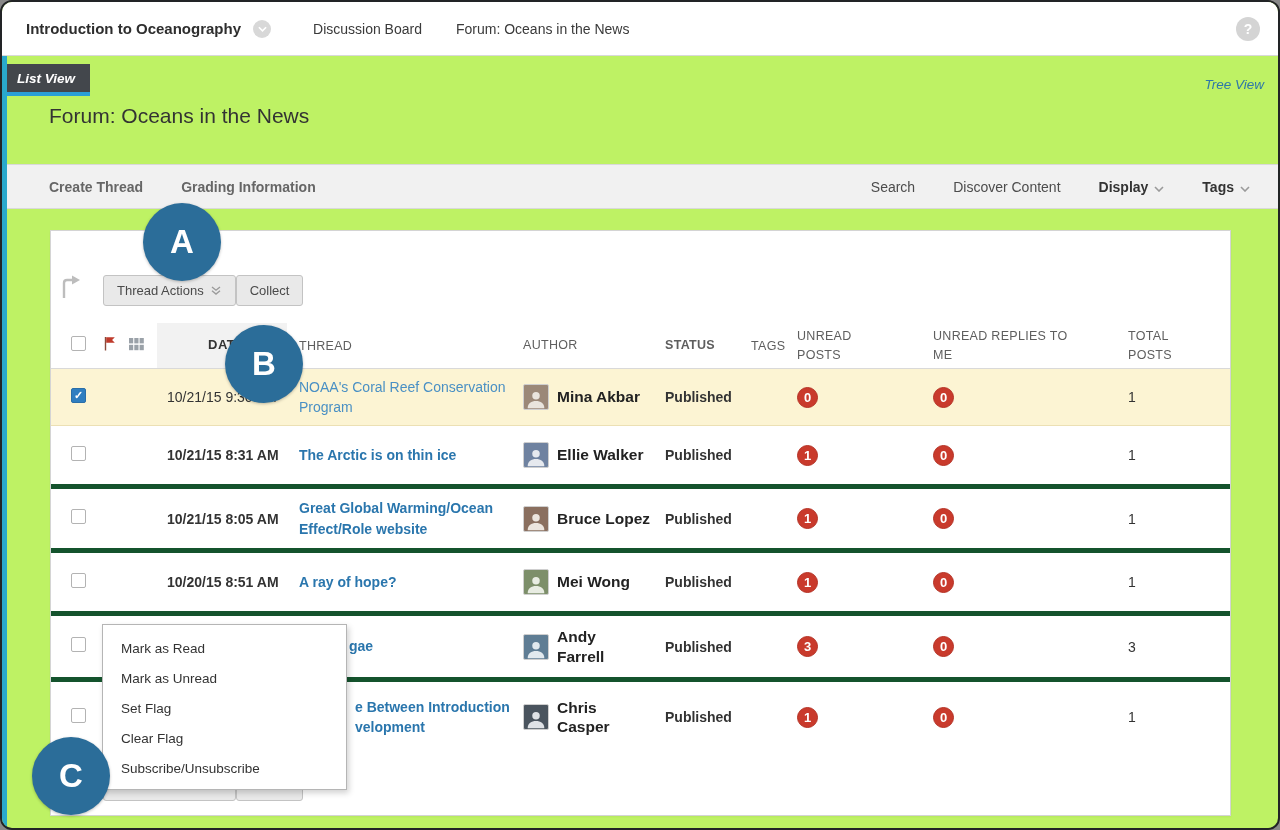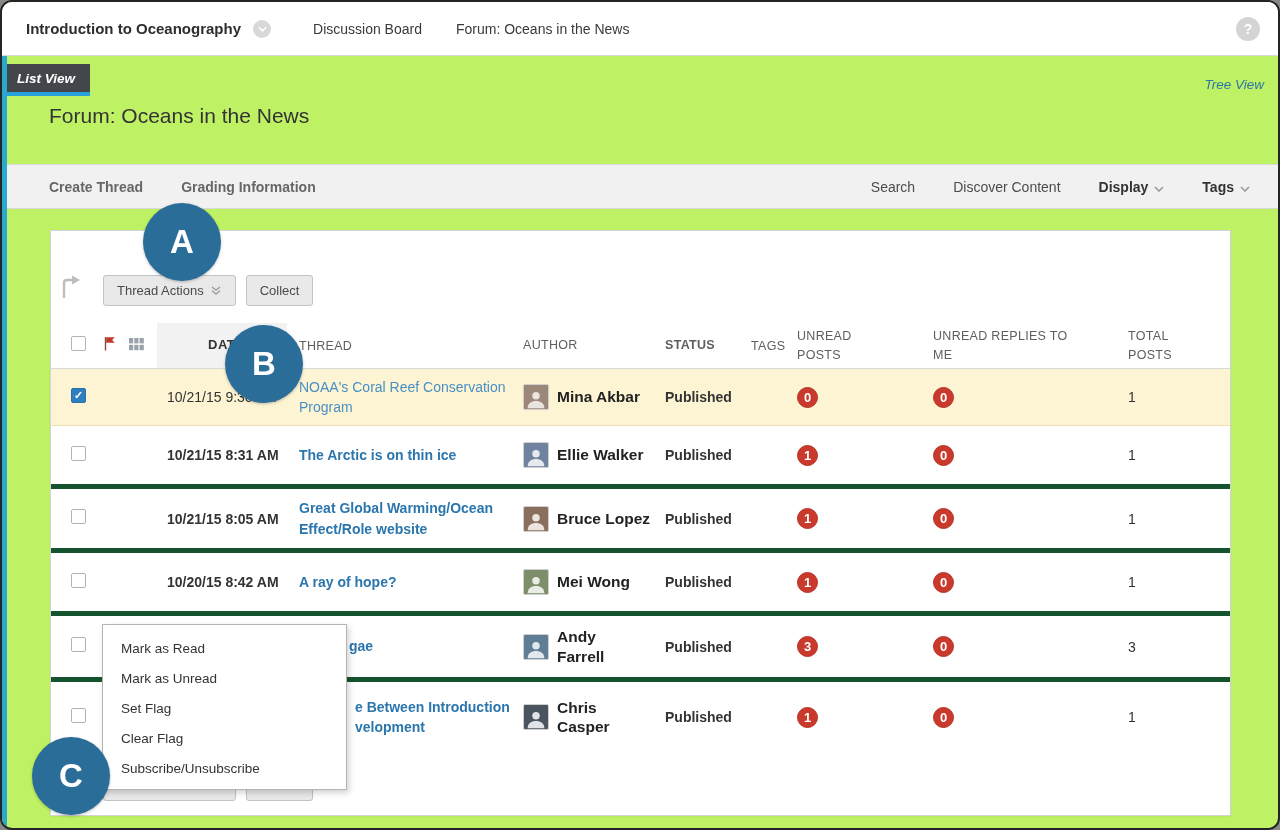--- a/index.html
+++ b/index.html
@@ -39,21 +39,21 @@
   .ab-item.dark { color:#333; }
   .ab-item .chev { margin-left:6px; }
 
   
   .card { position:relative; margin:21px 47px 0 48px; height:586px; background:#fff;
           border:1px solid #d4d4d4; box-shadow:0 1px 2px rgba(0,0,0,.05); }
   .card-toolbar { padding:44px 0 0 8px; display:flex; align-items:center; height:74px; }
   .indent-arrow { width:22px; height:26px; margin-bottom:6px; }
   .btn { background:#e9e9e9; border:1px solid #c3c3c3; border-radius:3px; color:#4a4a4a;
          font-size:13px; padding:7px 13px; margin-left:0; display:inline-flex; align-items:center; gap:7px; cursor:pointer; }
-  .btn + .btn { margin-left:10px; }
+  .btn + .btn { }
   .btn-gap { width:22px; }
   .card-toolbar-bottom { position:absolute; bottom:14px; left:8px; display:flex; align-items:center; }
 
   
   .thead { margin-top:18px; height:46px; display:flex; align-items:center;
            border-bottom:1px solid #d9d9d9; padding-left:12px; }
   .trow { display:flex; align-items:center; border-bottom:5px solid #14532d; padding-left:12px; min-height:63px; }
   .trow.r1 { min-height:57px; background:#fcf4d3; border-bottom:1px solid #ece0b4; }
   .trow.r3 { min-height:64px; } .trow.r5 { min-height:66px; } .trow.r6 { min-height:70px; border-bottom:none; }
 
@@ -270,21 +270,21 @@
       <div class="col c-tags"></div>
       <div class="col c-unread"><span class="badge">1</span></div>
       <div class="col c-replies"><span class="badge">0</span></div>
       <div class="col c-total">1</div>
     </div>
 
     <div class="trow">
       <div class="col c-check"><span class="cb"></span></div>
       <div class="col c-flag"></div>
         <div class="col c-grid"></div>
-      <div class="col c-date">10/20/15 8:42 AM</div>
+      <div class="col c-date">10/20/15 8:51 AM</div>
       <div class="col c-thread"><span class="thread-link">A ray of hope?</span></div>
       <div class="col c-author">
         <span class="avatar av4">
             <svg width="20" height="20" viewBox="0 0 24 24">
               <circle cx="12" cy="8" r="4.5" fill="#e8ece2"></circle>
               <path d="M2 23c0-5.5 4.5-8.5 10-8.5s10 3 10 8.5z" fill="#e8ece2"></path>
             </svg>
           </span>
         <span class="name">Mei Wong</span>
       </div>

